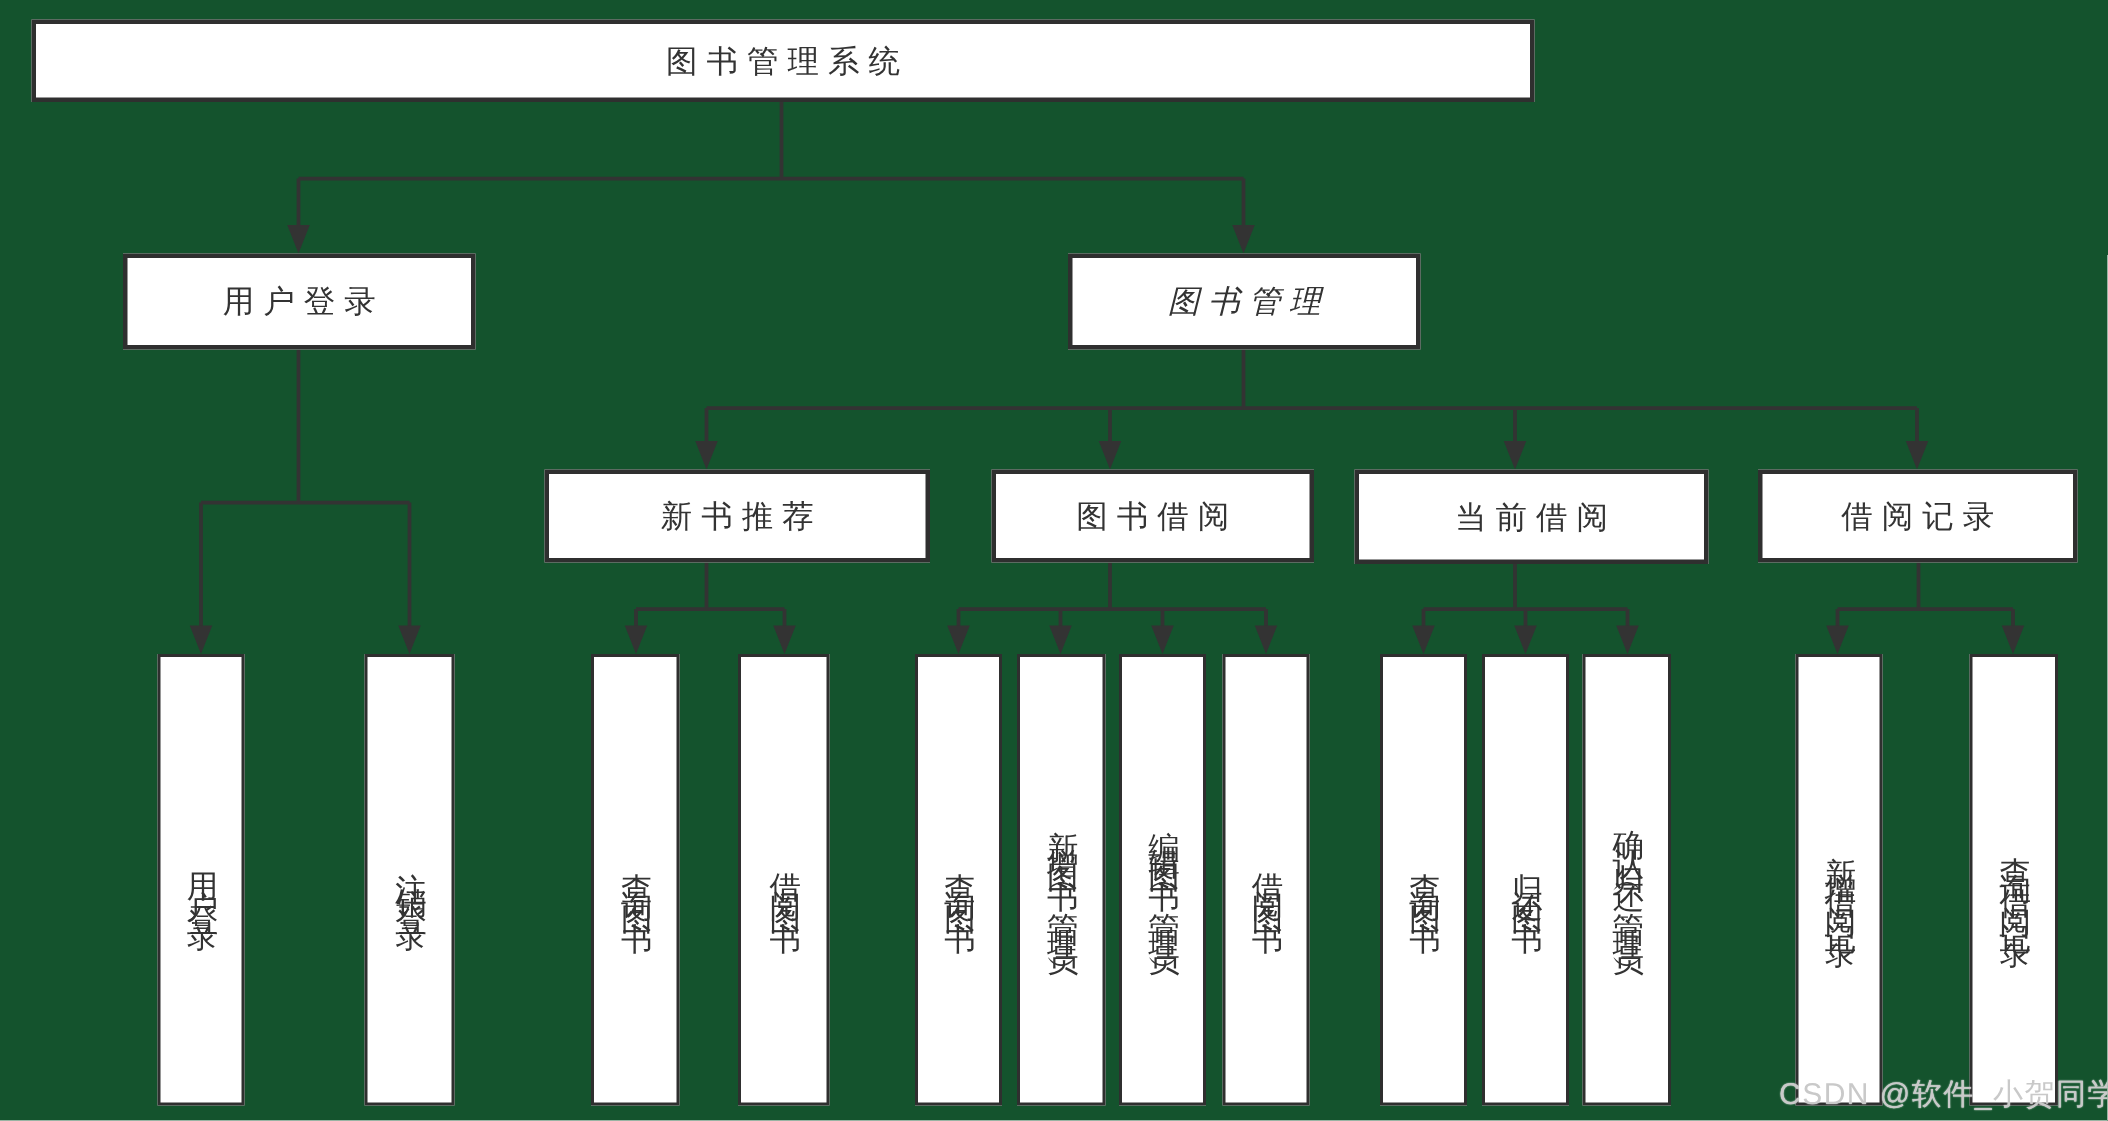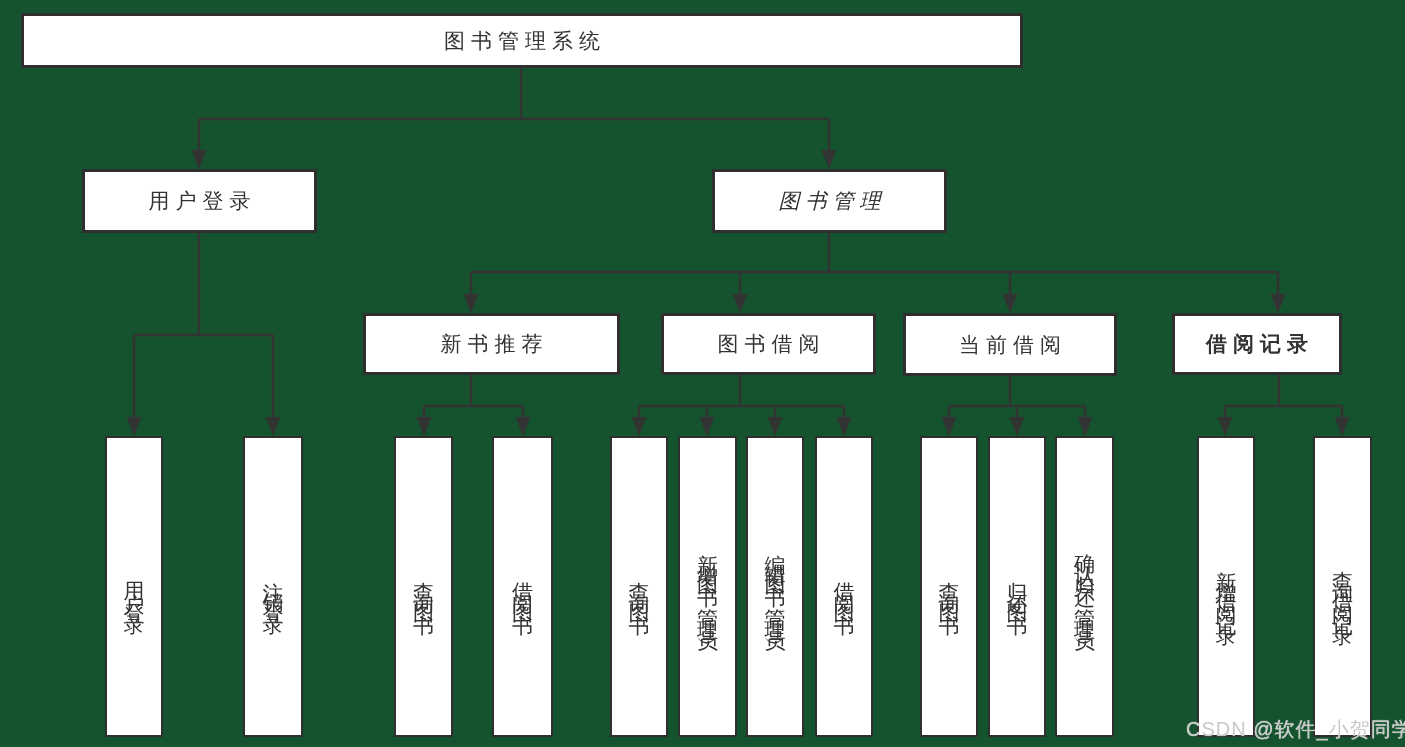--- a/index.html
+++ b/index.html
@@ -99,22 +99,22 @@
     </g>
   </svg>
 
   <div class="node" style="left:21px; top:13px; width:1002px; height:55px;">图书管理系统</div>
 
   <div class="node" style="left:82px; top:169px; width:235px; height:64px;">用户登录</div>
   <div class="node" style="left:712px; top:169px; width:235px; height:64px;font-style:italic;">图书管理</div>
 
   <div class="node" style="left:363px; top:313px; width:257px; height:62px;">新书推荐</div>
   <div class="node" style="left:633px; top:313px; width:215px; height:62px;margin-left:28px;">图书借阅</div>
-  <div class="node" style="left:903px; top:313px; width:214px; height:63px;">当前借阅</div>
-  <div class="node" style="left:1172px; top:313px; width:170px; height:62px;font-weight:bold;">借阅记录</div>
+  <div class="node" style="left:903px; top:313px; width:236px; height:63px;">当前借阅</div>
+  <div class="node" style="left:1172px; top:313px; width:213px; height:62px;">借阅记录</div>
 
   <div class="leaf" style="left:105px; width:58px;">用户登录</div>
   <div class="leaf" style="left:243px; width:60px;">注销登录</div>
 
   <div class="leaf" style="left:394px; width:59px;">查询图书</div>
   <div class="leaf" style="left:492px; width:61px;">借阅图书</div>
 
   <div class="leaf" style="left:610px; width:58px;">查询图书</div>
   <div class="leaf" style="left:678px; width:59px;">新增图书（管理员）</div>
   <div class="leaf" style="left:746px; width:58px;">编辑图书（管理员）</div>

